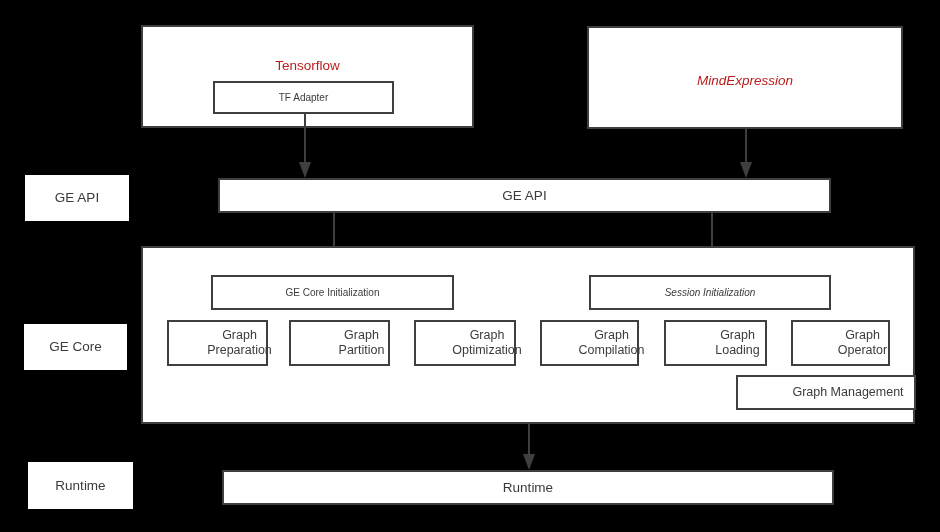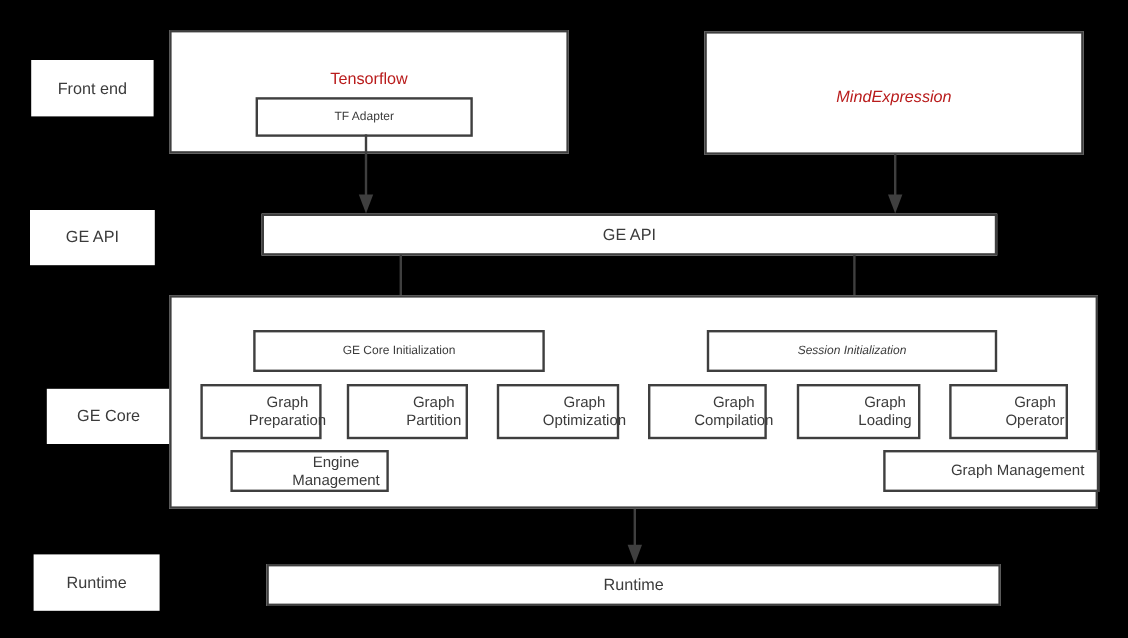--- a/index.html
+++ b/index.html
@@ -72,29 +72,26 @@
   }
   .arrow polygon {
     fill: #3f3f3f;
   }
 </style>
 </head>
 <body>
 
 <div id="canvas">
 
-  <div class="box stage-label" style="left:26px; top:50px; width:102px; height:47px;">
-    <span>Front end</span>
-  </div>
 
   <div class="box stage-label" style="left:25px; top:175px; width:104px; height:46px;">
     <span>GE API</span>
   </div>
 
-  <div class="box stage-label" style="left:39px; top:324px; width:103px; height:46px;">
+  <div class="box stage-label" style="left:24px; top:324px; width:103px; height:46px;">
     <span>GE Core</span>
   </div>
 
   <div class="box stage-label" style="left:28px; top:462px; width:105px; height:47px;">
     <span>Runtime</span>
   </div>
 
   <div class="box container-box" style="left:141px; top:25px; width:333px; height:103px;">
     <div class="container-title" style="top:31px;">Tensorflow</div>
   </div>
@@ -151,23 +148,20 @@
   <div class="box node-sm" style="left:540px; top:320px; width:99px; height:46px;">
     <span><span>Graph</span><br><span>Compilation</span></span>
   </div>
   <div class="box node-sm" style="left:664px; top:320px; width:103px; height:46px;">
     <span><span>Graph</span><br><span>Loading</span></span>
   </div>
   <div class="box node-sm" style="left:791px; top:320px; width:99px; height:46px;">
     <span><span>Graph</span><br><span>Operator</span></span>
   </div>
 
-  <div class="box node-sm" style="left:192px; top:375px; width:132px; height:35px;">
-    <span>Engine Management</span>
-  </div>
   <div class="box node-sm" style="left:690px; top:375px; width:180px; height:35px;margin-left:46px;">
     <span>Graph Management</span>
   </div>
 
   <svg class="arrow" style="left:520px; top:424px; width:18px; height:48px;">
     <line x1="9" y1="0" x2="9" y2="32"></line>
     <polygon points="9,46 3,30 15,30"></polygon>
   </svg>
 
   <div class="box bar" style="left:222px; top:470px; width:612px; height:35px;">

